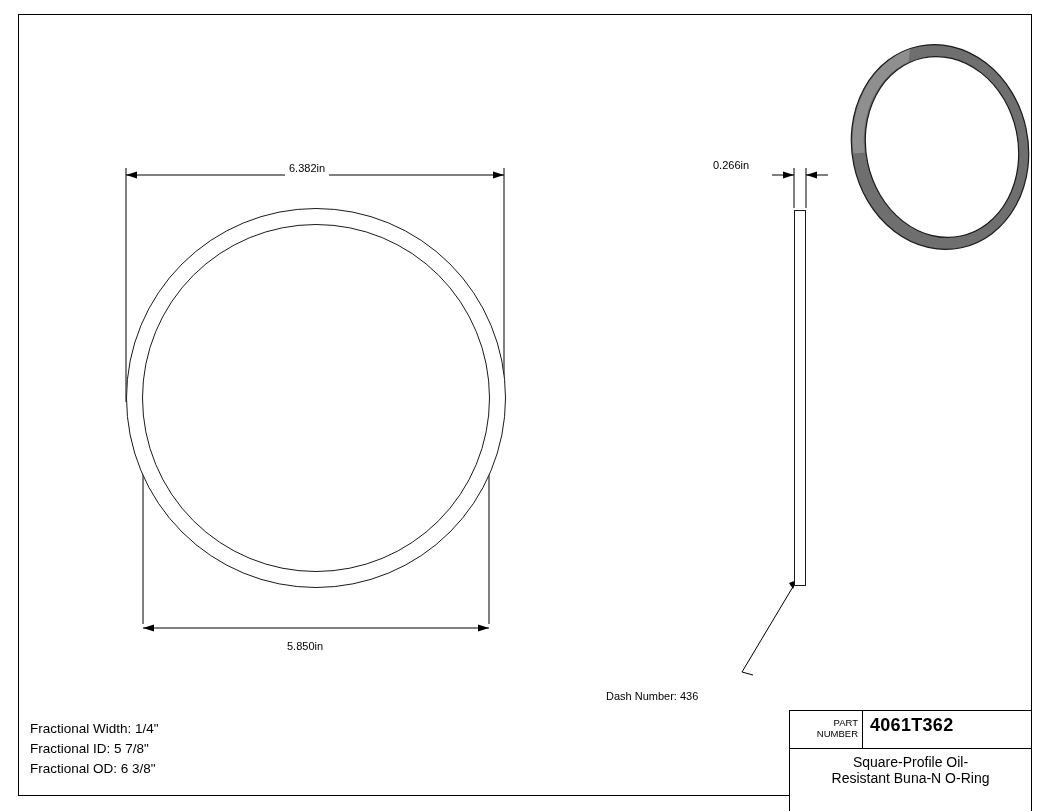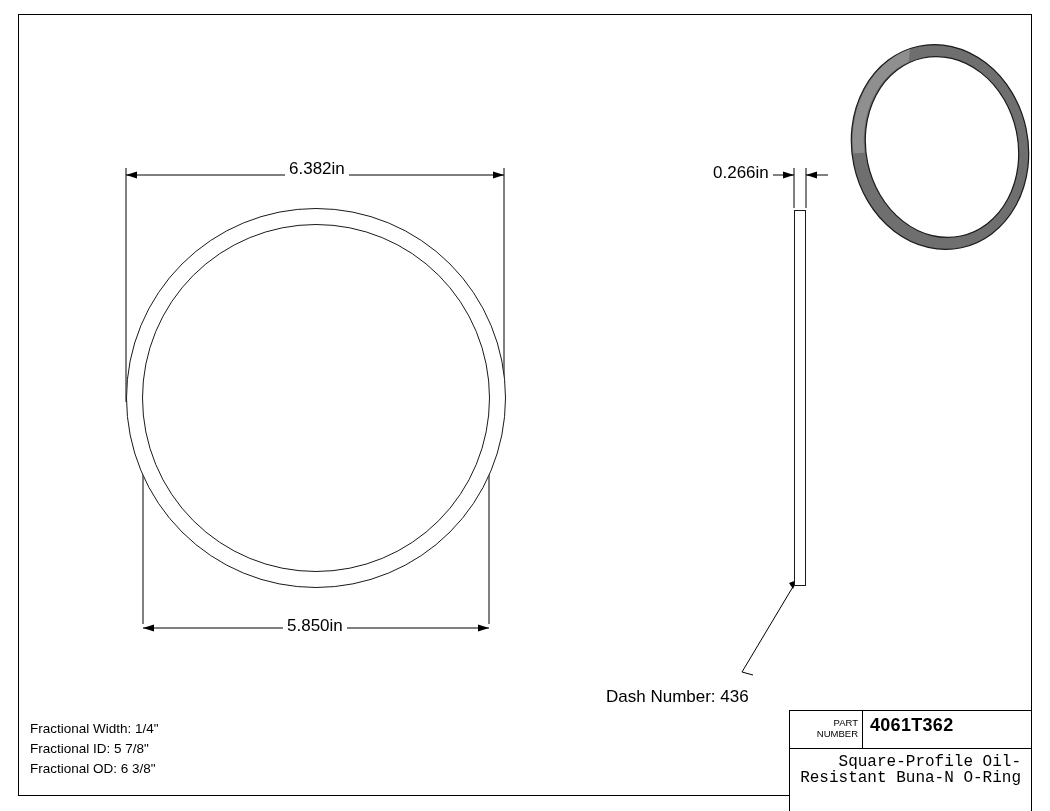--- a/index.html
+++ b/index.html
@@ -57,30 +57,30 @@
     top: 210px;
     width: 12px;
     height: 376px;
     border: 1px solid #1a1a1a;
     box-sizing: border-box;
     background: #ffffff;
   }
   
   .dim-label {
     position: absolute;
-    font-size: 17px;
+    font-size: 11px;
     line-height: 15px;
     color: #000000;
     white-space: nowrap;
     background: #ffffff;
     padding: 0 4px;
   }
   #dim-od-label { left: 285px; top: 161px; }
-  #dim-id-label { left: 283px; top: 618px; }
-  #dim-width-label { left: 709px; top: 165px; }
+  #dim-id-label { left: 283px; top: 639px; }
+  #dim-width-label { left: 709px; top: 158px; }
   #dash-number-label { left: 606px; top: 664px; background: transparent; padding: 0; margin-top: 25px; }
   
   .fractions {
     position: absolute;
     left: 30px;
     top: 719px;
     font-size: 13.5px;
     line-height: 20px;
   }
   .fractions div { white-space: nowrap; }
@@ -122,24 +122,23 @@
   .tb-partnumber {
     position: absolute;
     left: 80px;
     top: 4px;
     font-size: 18px;
     font-weight: bold;
     letter-spacing: 0.3px;
   }
   .tb-desc {
     padding: 5px 10px 0 10px;
-    font-size: 16px;
+    font-size: 14px;
     line-height: 16px;
-    text-align: right;
-    font-family: Liberation Mono, monospace;
+    text-align: center;
   }
   
   .iso {
     position: absolute;
     left: 845px;
     top: 40px;
     width: 195px;
     height: 215px;
   }
   svg { display: block; }

